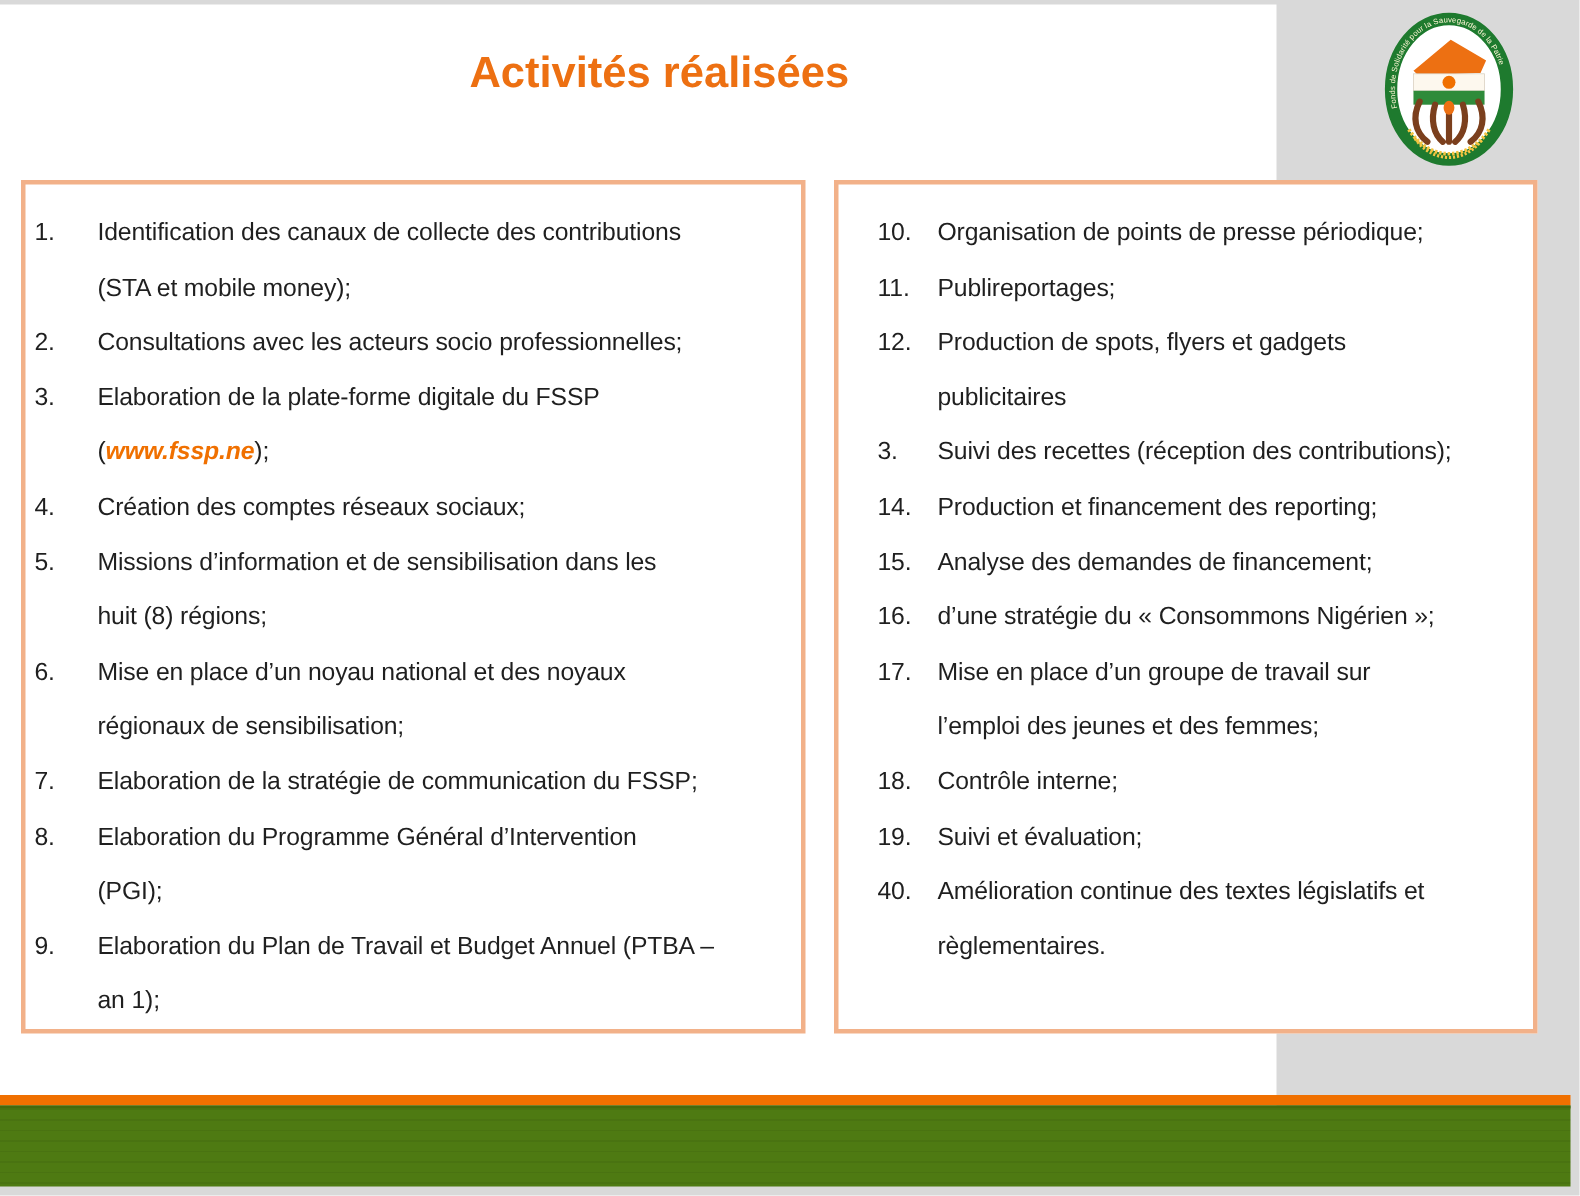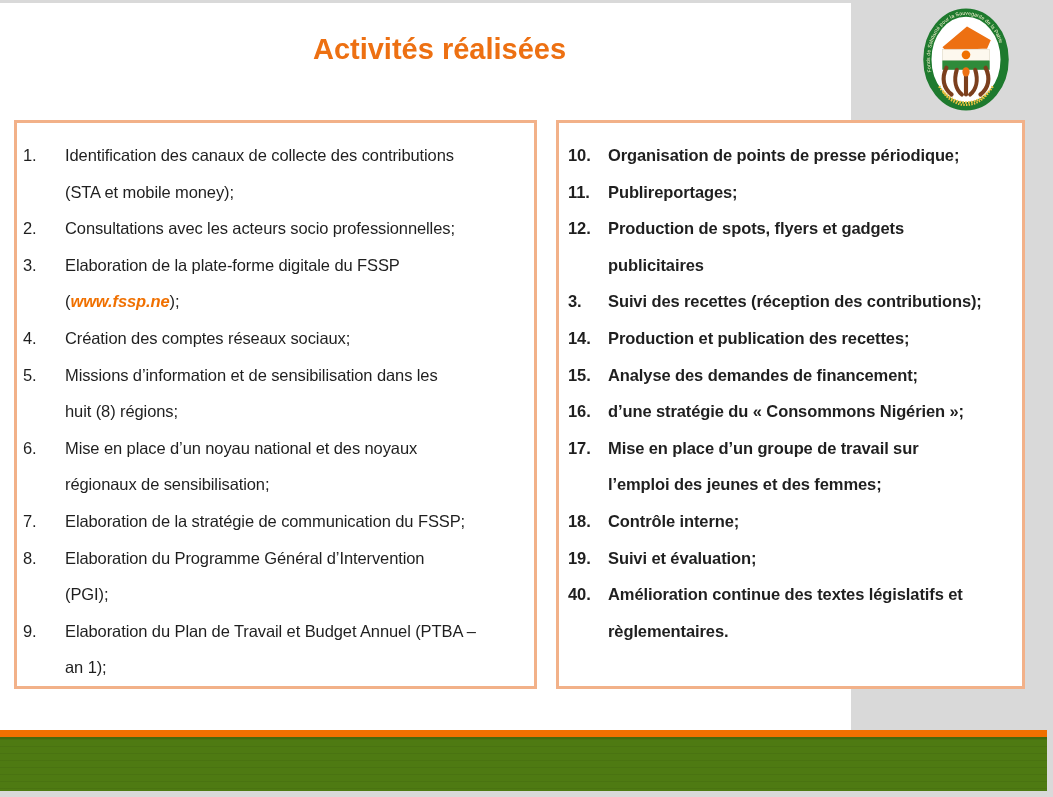--- a/index.html
+++ b/index.html
@@ -25,21 +25,21 @@
     position:absolute;top:117px;background:#ffffff;
     border:3px solid #F2B189;
   }
   .act-box.left{left:14px;width:517px;height:563px;}
   .act-box.right{left:556px;width:463px;height:563px;}
   .list{
     padding-top:14px;color:#1f1f1f;font-size:16.5px;
     letter-spacing:-0.1px;
   }
   .act-box.left .list{padding-left:6px;}
-  .act-box.right .list{padding-left:9px;font-weight:bold;}
+  .act-box.right .list{padding-left:26px;}
   .list-item{display:flex;align-items:flex-start;}
   .num{flex:none;line-height:36.6px;}
   .act-box.left .num{width:42px;}
   .act-box.right .num{width:40px;}
   .txt{flex:1;min-width:0;}
   .line{line-height:36.6px;white-space:nowrap;}
   .link{color:#F07000;font-weight:bold;font-style:italic;}
   .bar-orange{
     position:absolute;left:0;top:727px;width:1047px;height:7px;
     background:#F07000;
@@ -176,21 +176,21 @@
         </div>
         <div class="list-item">
           <span class="num">3.</span>
           <div class="txt">
             <div class="line"><span>Suivi des recettes (réception des contributions);</span></div>
           </div>
         </div>
         <div class="list-item">
           <span class="num">14.</span>
           <div class="txt">
-            <div class="line"><span>Production et publication des recettes;</span></div>
+            <div class="line"><span>Production et financement des reporting;</span></div>
           </div>
         </div>
         <div class="list-item">
           <span class="num">15.</span>
           <div class="txt">
             <div class="line"><span>Analyse des demandes de financement;</span></div>
           </div>
         </div>
         <div class="list-item">
           <span class="num">16.</span>

